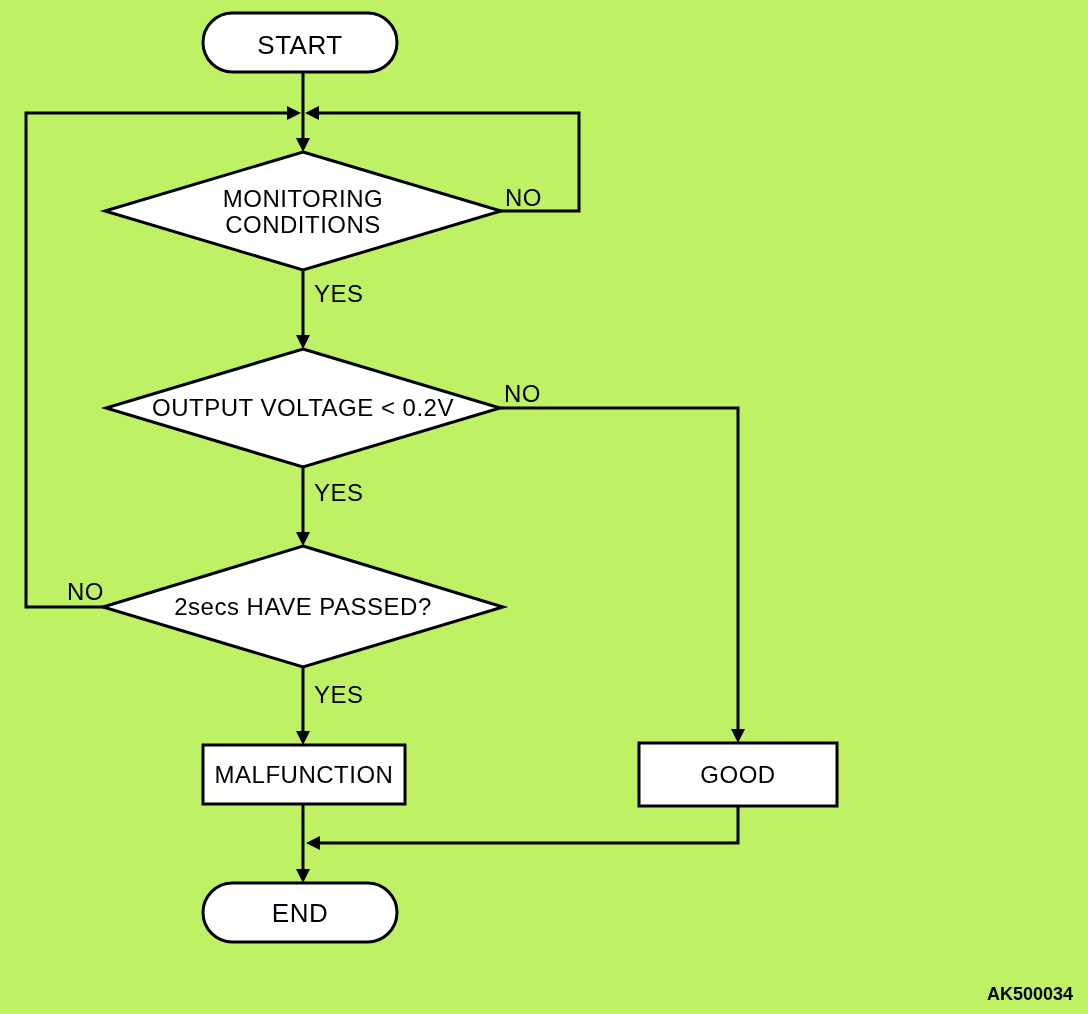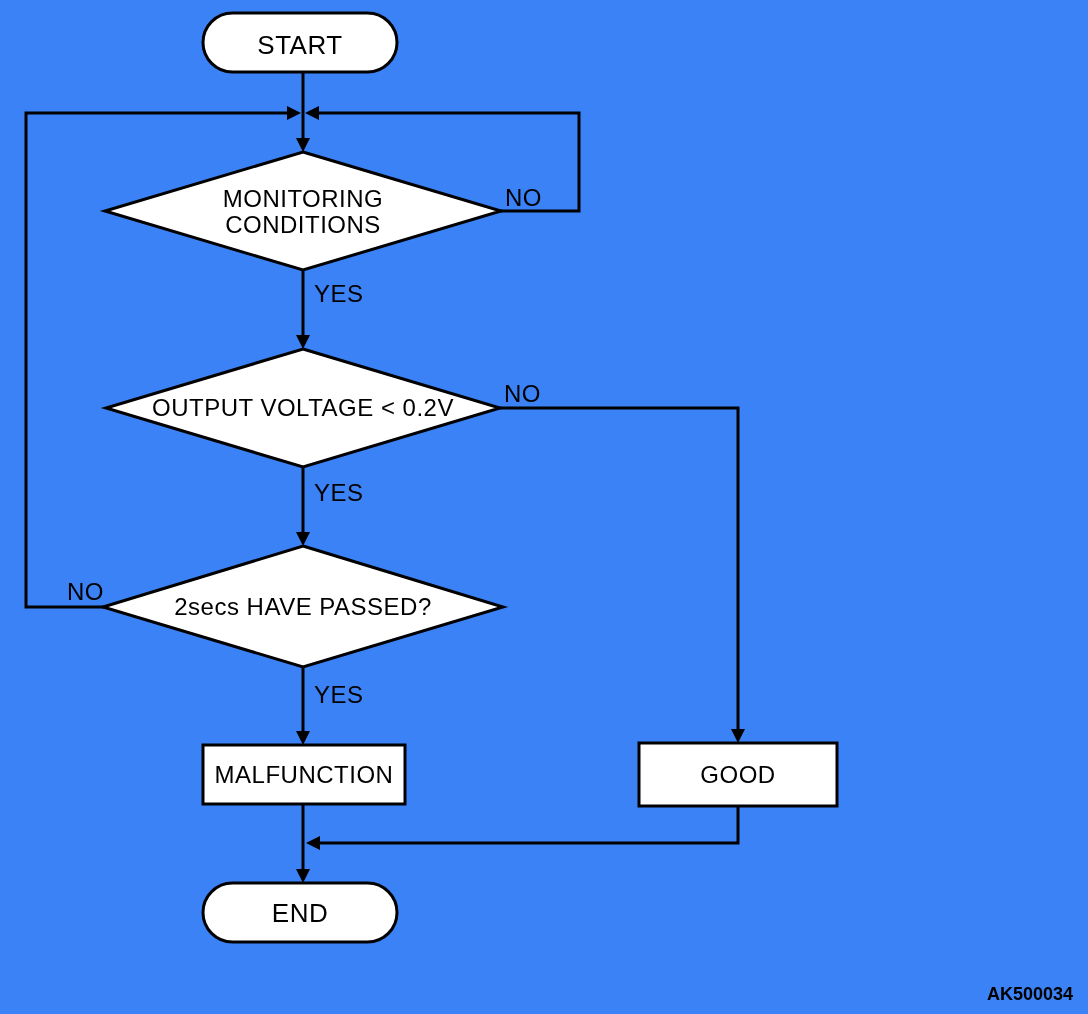--- a/index.html
+++ b/index.html
@@ -4,21 +4,21 @@
 <style>
   html, body {
     margin: 0;
     padding: 0;
     background: #ffffff;
   }
   .canvas {
     position: relative;
     width: 1088px;
     height: 1014px;
-    background: #3b82f6;
+    background: #bef264;
     overflow: hidden;
   }
   svg text {
     font-family: "Liberation Sans", sans-serif;
     fill: #000000;
   }
   .lbl {
     font-size: 24px;
     letter-spacing: 0.5px;
   }

